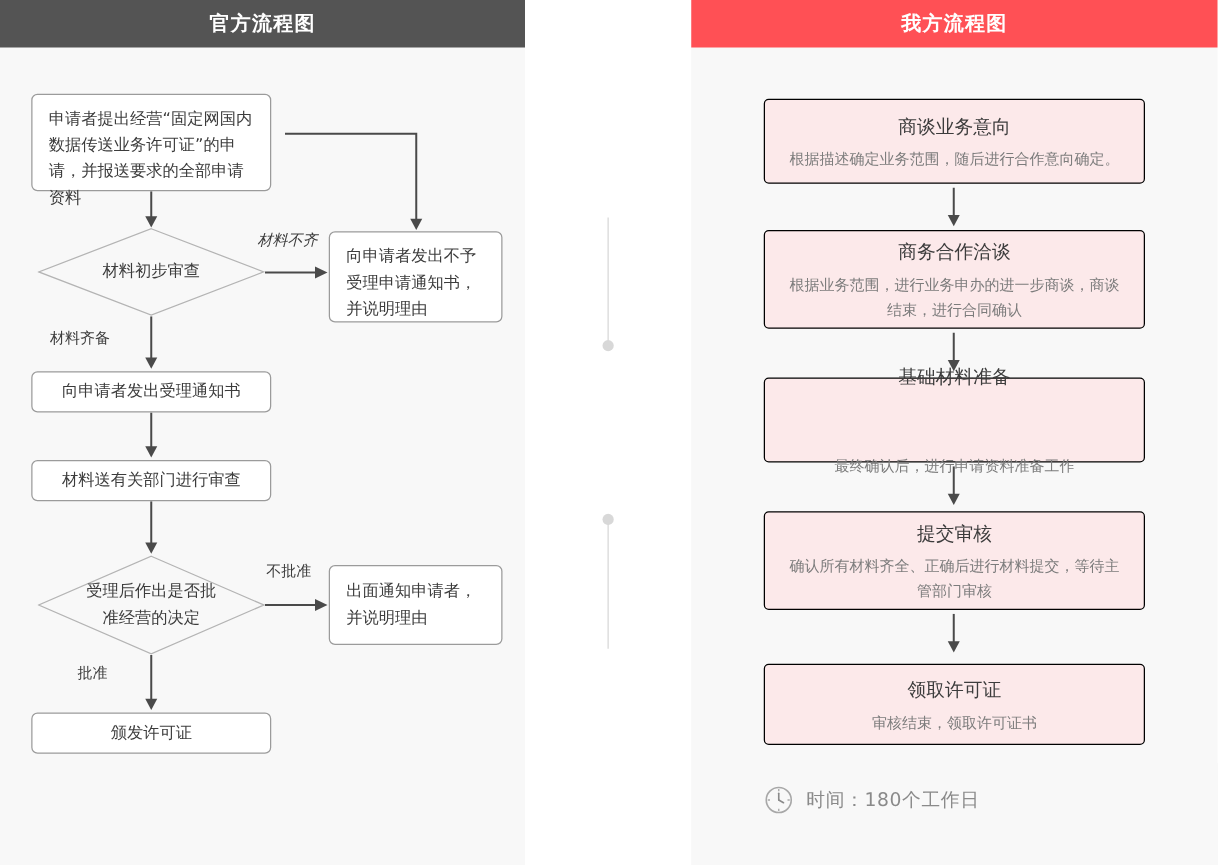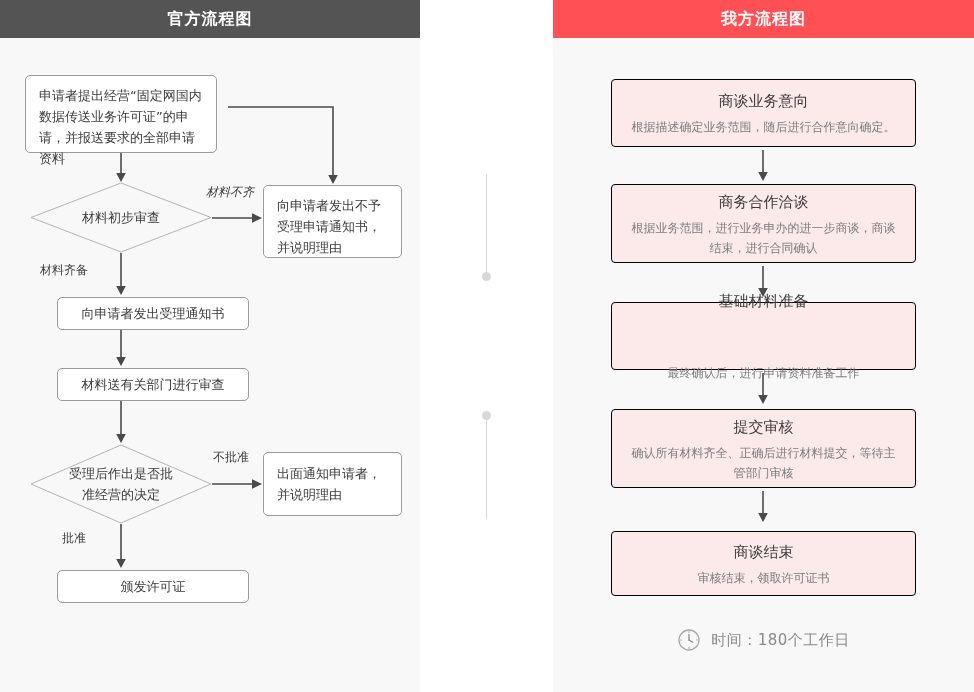--- a/index.html
+++ b/index.html
@@ -21,21 +21,21 @@
 
   .panel-header{position:absolute;left:0;top:0;width:100%;height:38px;
     display:flex;align-items:center;justify-content:center;}
   #header-left{background:#545454;}
   #header-right{background:#ff5055;}
   .panel-header .title{color:#ffffff;font-size:16px;font-weight:bold;letter-spacing:1px;}
 
   
   .node{position:absolute;box-sizing:border-box;background:#ffffff;
     border:1px solid #9b9b9b;border-radius:5px;color:#3c3c3c;font-size:13px;line-height:21px;}
-  .node.center{display:flex;align-items:center;justify-content:center;text-align:center;margin-left:32px;}
+  .node.center{display:flex;align-items:center;justify-content:center;text-align:center;}
   .node.padded{padding:9px 12px 9px 13px;}
 
   
   .diamond-wrap{position:absolute;}
   .diamond-wrap svg{position:absolute;left:0;top:0;}
   .diamond-label{position:absolute;left:0;top:0;width:100%;height:100%;
     display:flex;flex-direction:column;align-items:center;justify-content:center;
     color:#3c3c3c;font-size:13px;line-height:21px;text-align:center;}
 
   
@@ -53,21 +53,21 @@
   #vs-badge{position:absolute;left:440px;top:299px;width:94px;height:94px;border-radius:50%;
     background:#fbd3d4;display:flex;align-items:center;justify-content:center;}
   #vs-badge .inner{width:78px;height:78px;border-radius:50%;background:#fb4b4f;
     display:flex;align-items:center;justify-content:center;}
   #vs-badge .vs-text{color:#ffffff;font-size:30px;font-weight:normal;letter-spacing:1px;}
   .vs-line{position:absolute;left:486px;width:1px;background:#d8d8d8;}
   .vs-dot{position:absolute;left:482px;width:9px;height:9px;border-radius:50%;background:#d8d8d8;}
 
   
   #time-footer{position:absolute;left:611px;top:622px;width:305px;height:36px;
-    display:flex;align-items:center;justify-content:center;gap:10px;}
+    display:flex;align-items:center;gap:10px;}
   #time-footer .tlabel{color:#8a8a8a;font-size:15px;letter-spacing:0.5px;}
 </style>
 </head>
 <body>
 
 <div id="root">
 
   <div class="panel" id="panel-left">
     <div class="panel-header" id="header-left">
       <span class="title">官方流程图</span>
@@ -203,21 +203,21 @@
   <div class="pcard" style="top:409px;height:79px;">
     <div class="ptitle">提交审核</div>
     <div class="pdesc">确认所有材料齐全、正确后进行材料提交，等待主管部门审核</div>
   </div>
   <svg class="conn" style="left:756px;top:491px;width:14px;height:32px;">
     <line x1="7" y1="0" x2="7" y2="23" stroke="#4a4a4a" stroke-width="1.6"></line>
     <polygon points="2.2,22 11.8,22 7,31" fill="#4a4a4a"></polygon>
   </svg>
 
   <div class="pcard" style="top:531px;height:65px;">
-    <div class="ptitle">商谈结束</div>
+    <div class="ptitle">领取许可证</div>
     <div class="pdesc">审核结束，领取许可证书</div>
   </div>
 
   <div id="time-footer">
     <span style="display:inline-flex;">
       <svg width="24" height="24" viewBox="0 0 24 24">
         <circle cx="12" cy="12" r="10" fill="none" stroke="#a8a8a8" stroke-width="1.3"></circle>
         <line x1="12" y1="3.2" x2="12" y2="5" stroke="#a8a8a8" stroke-width="1.1"></line>
         <line x1="12" y1="19" x2="12" y2="20.8" stroke="#a8a8a8" stroke-width="1.1"></line>
         <line x1="3.2" y1="12" x2="5" y2="12" stroke="#a8a8a8" stroke-width="1.1"></line>

